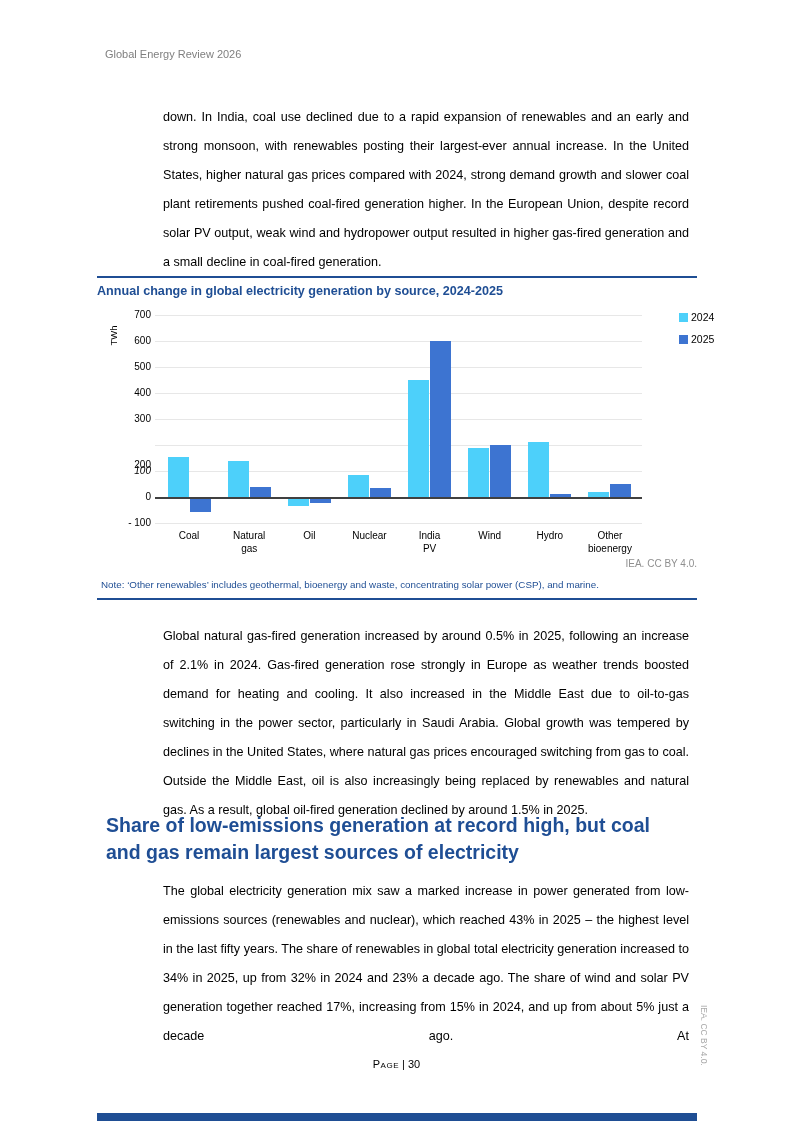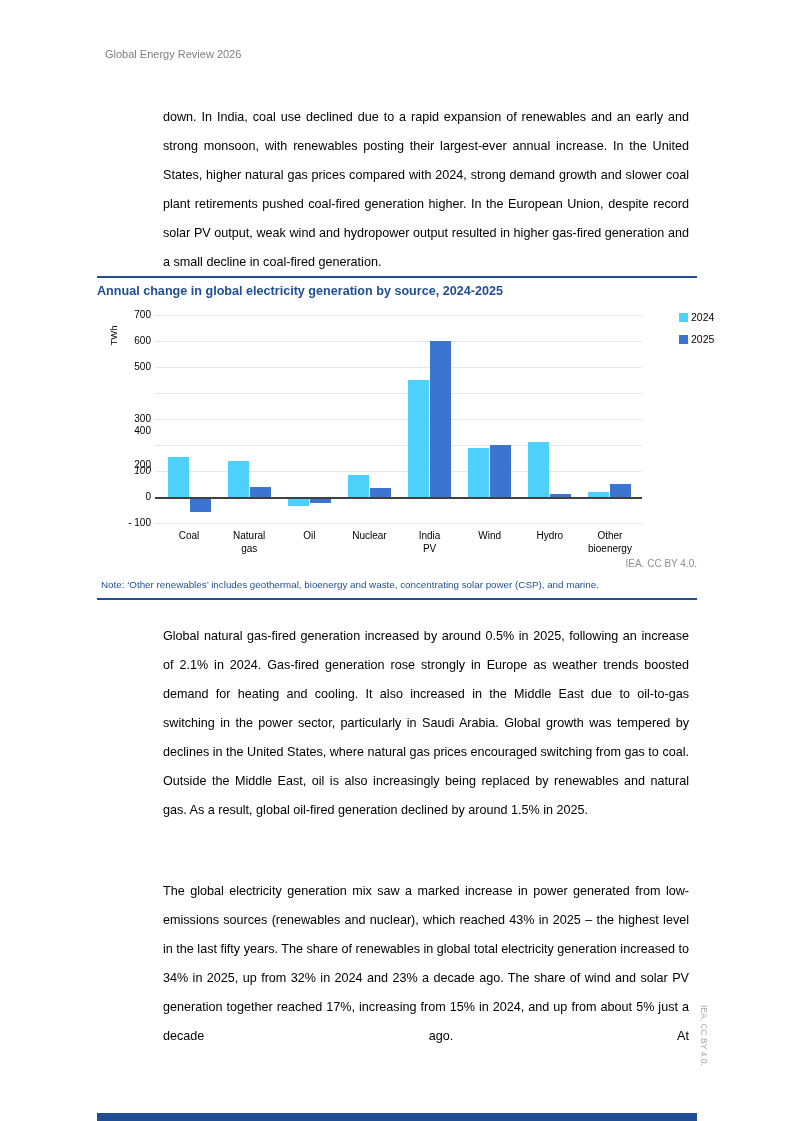--- a/index.html
+++ b/index.html
@@ -52,21 +52,21 @@
     <div class="fig-title">Annual change in global electricity generation by source, 2024-2025</div>
 
     <div class="chart" id="chart">
         <div class="gridline" style="top: 9px;"></div>
         <div class="ytick" style="top: 3px;">700</div>
         <div class="gridline" style="top: 35px;"></div>
         <div class="ytick" style="top: 29px;">600</div>
         <div class="gridline" style="top: 61px;"></div>
         <div class="ytick" style="top: 55px;">500</div>
         <div class="gridline" style="top: 87px;"></div>
-        <div class="ytick" style="top: 81px; margin-top: 38px;">400</div>
+        <div class="ytick" style="top: 81px;">400</div>
         <div class="gridline" style="top: 113px;"></div>
         <div class="ytick" style="top: 107px;">300</div>
         <div class="gridline" style="top: 139px;"></div>
         <div class="ytick" style="top: 133px; margin-top: 20px;">200</div>
         <div class="gridline" style="top: 165px;"></div>
         <div class="ytick" style="top: 159px; font-style: italic;">100</div>
         <div class="ytick" style="top: 185px;">0</div>
         <div class="gridline" style="top: 217px;"></div>
         <div class="ytick" style="top: 211px;">- 100</div>
         <div class="zeroline" style="top: 191px;"></div>
@@ -108,21 +108,27 @@
         </div>
       </div>
 
     <div class="fig-attribution">IEA. CC BY 4.0.</div>
     <div class="fig-note">Note: ‘Other renewables’ includes geothermal, bioenergy and waste, concentrating solar power (CSP), and marine.</div>
     <div class="fig-rule" style="top:322px;"></div>
   </div>
 
   <div class="abs body-text" style="top:622px;">Global natural gas-fired generation increased by around 0.5% in 2025, following an increase of 2.1% in 2024. Gas-fired generation rose strongly in Europe as weather trends boosted demand for heating and cooling. It also increased in the Middle East due to oil-to-gas switching in the power sector, particularly in Saudi Arabia. Global growth was tempered by declines in the United States, where natural gas prices encouraged switching from gas to coal. Outside the Middle East, oil is also increasingly being replaced by renewables and natural gas. As a result, global oil-fired generation declined by around 1.5% in 2025.</div>
 
+  <div class="abs section-heading">Share of low-emissions generation at record high, but coal and gas remain largest sources of electricity</div>
 
   <div class="abs body-text justify-last" style="top:877px;">The global electricity generation mix saw a marked increase in power generated from low-emissions sources (renewables and nuclear), which reached 43% in 2025 – the highest level in the last fifty years. The share of renewables in global total electricity generation increased to 34% in 2025, up from 32% in 2024 and 23% a decade ago. The share of wind and solar PV generation together reached 17%, increasing from 15% in 2024, and up from about 5% just a decade ago. At</div>
 
+  <div class="abs footer">
+    <span class="sc">Page</span>
+    <span>|</span>
+    <span>30</span>
+  </div>
 
   <div class="abs side-attr">IEA. CC BY 4.0.</div>
 
   <div class="abs bottom-bar"></div>
 
 </div>
 
 </body></html>

